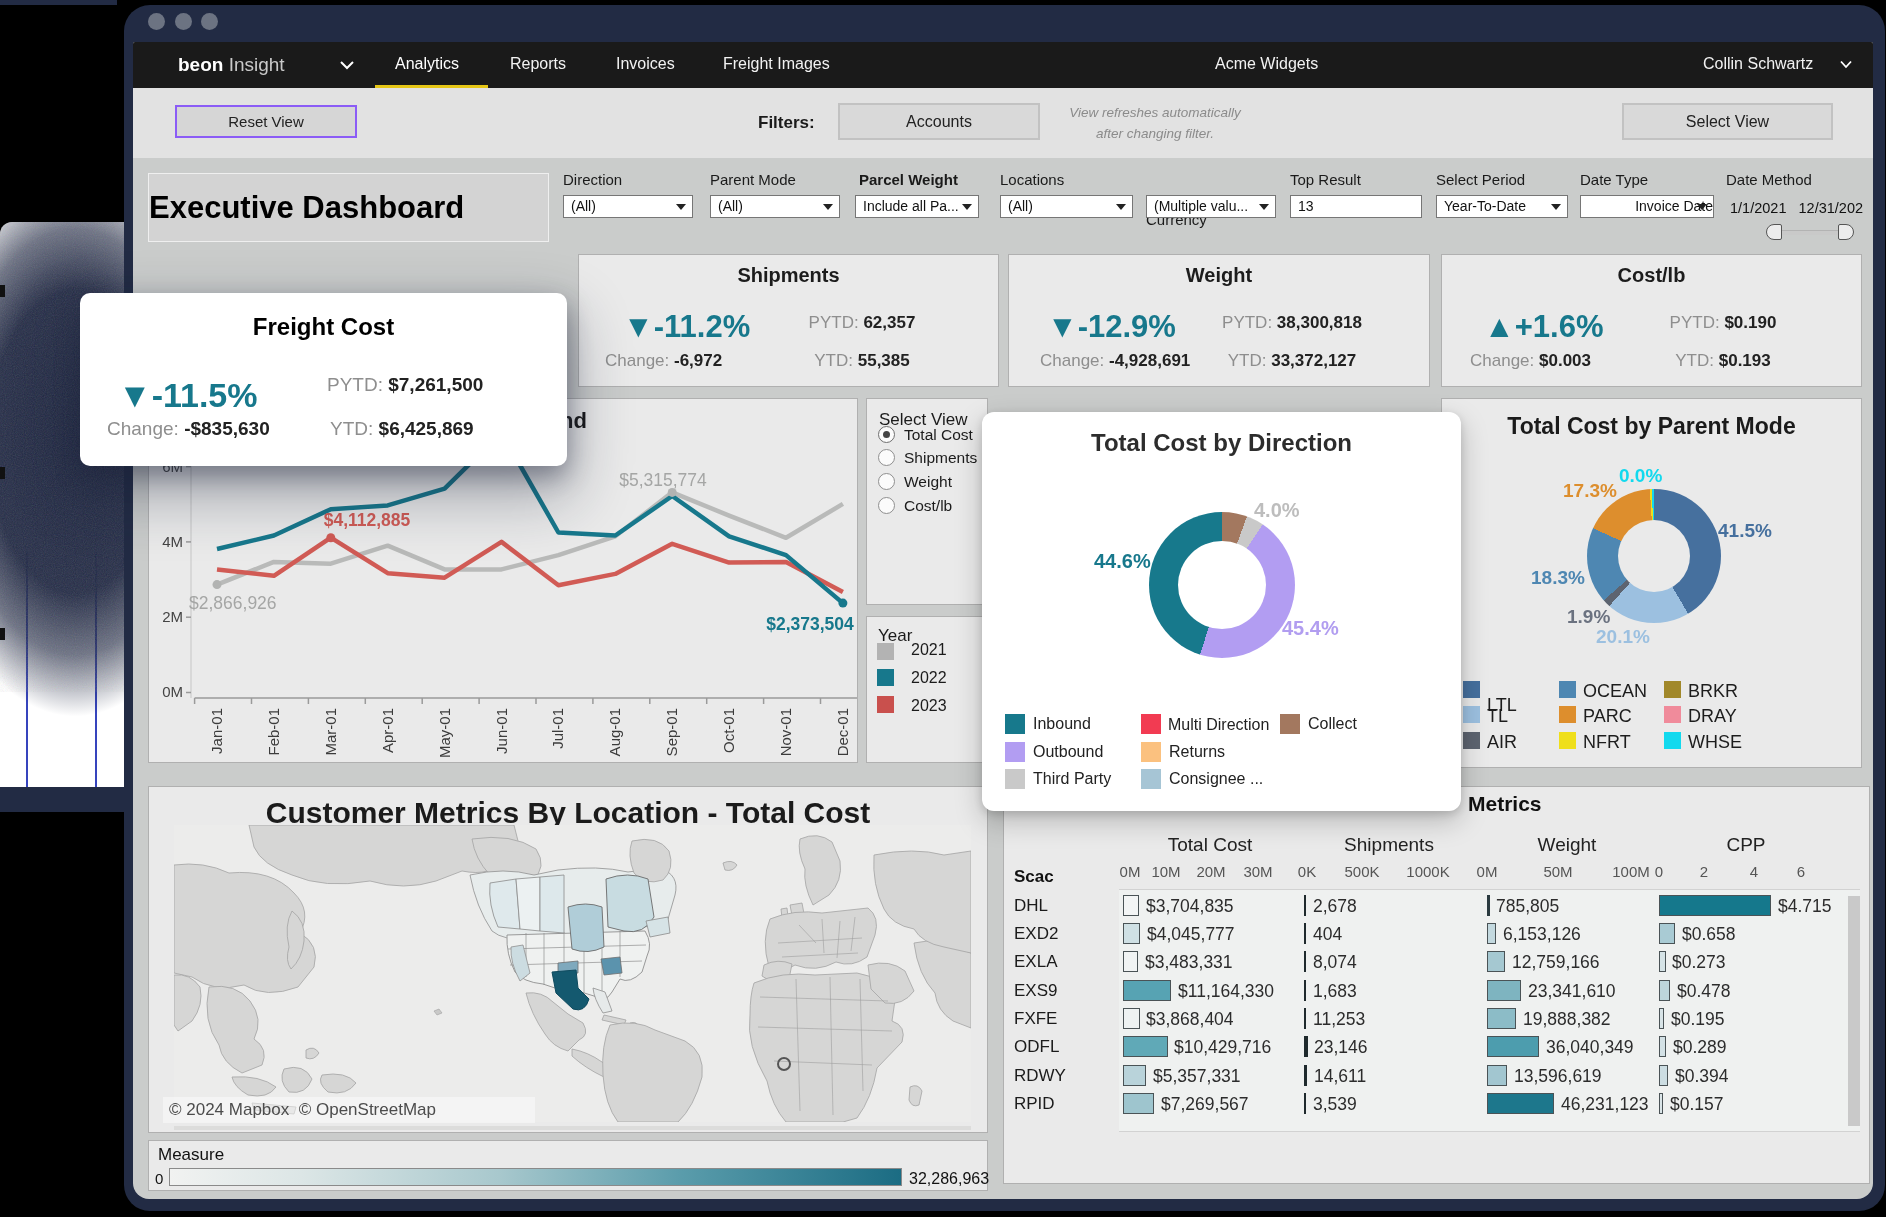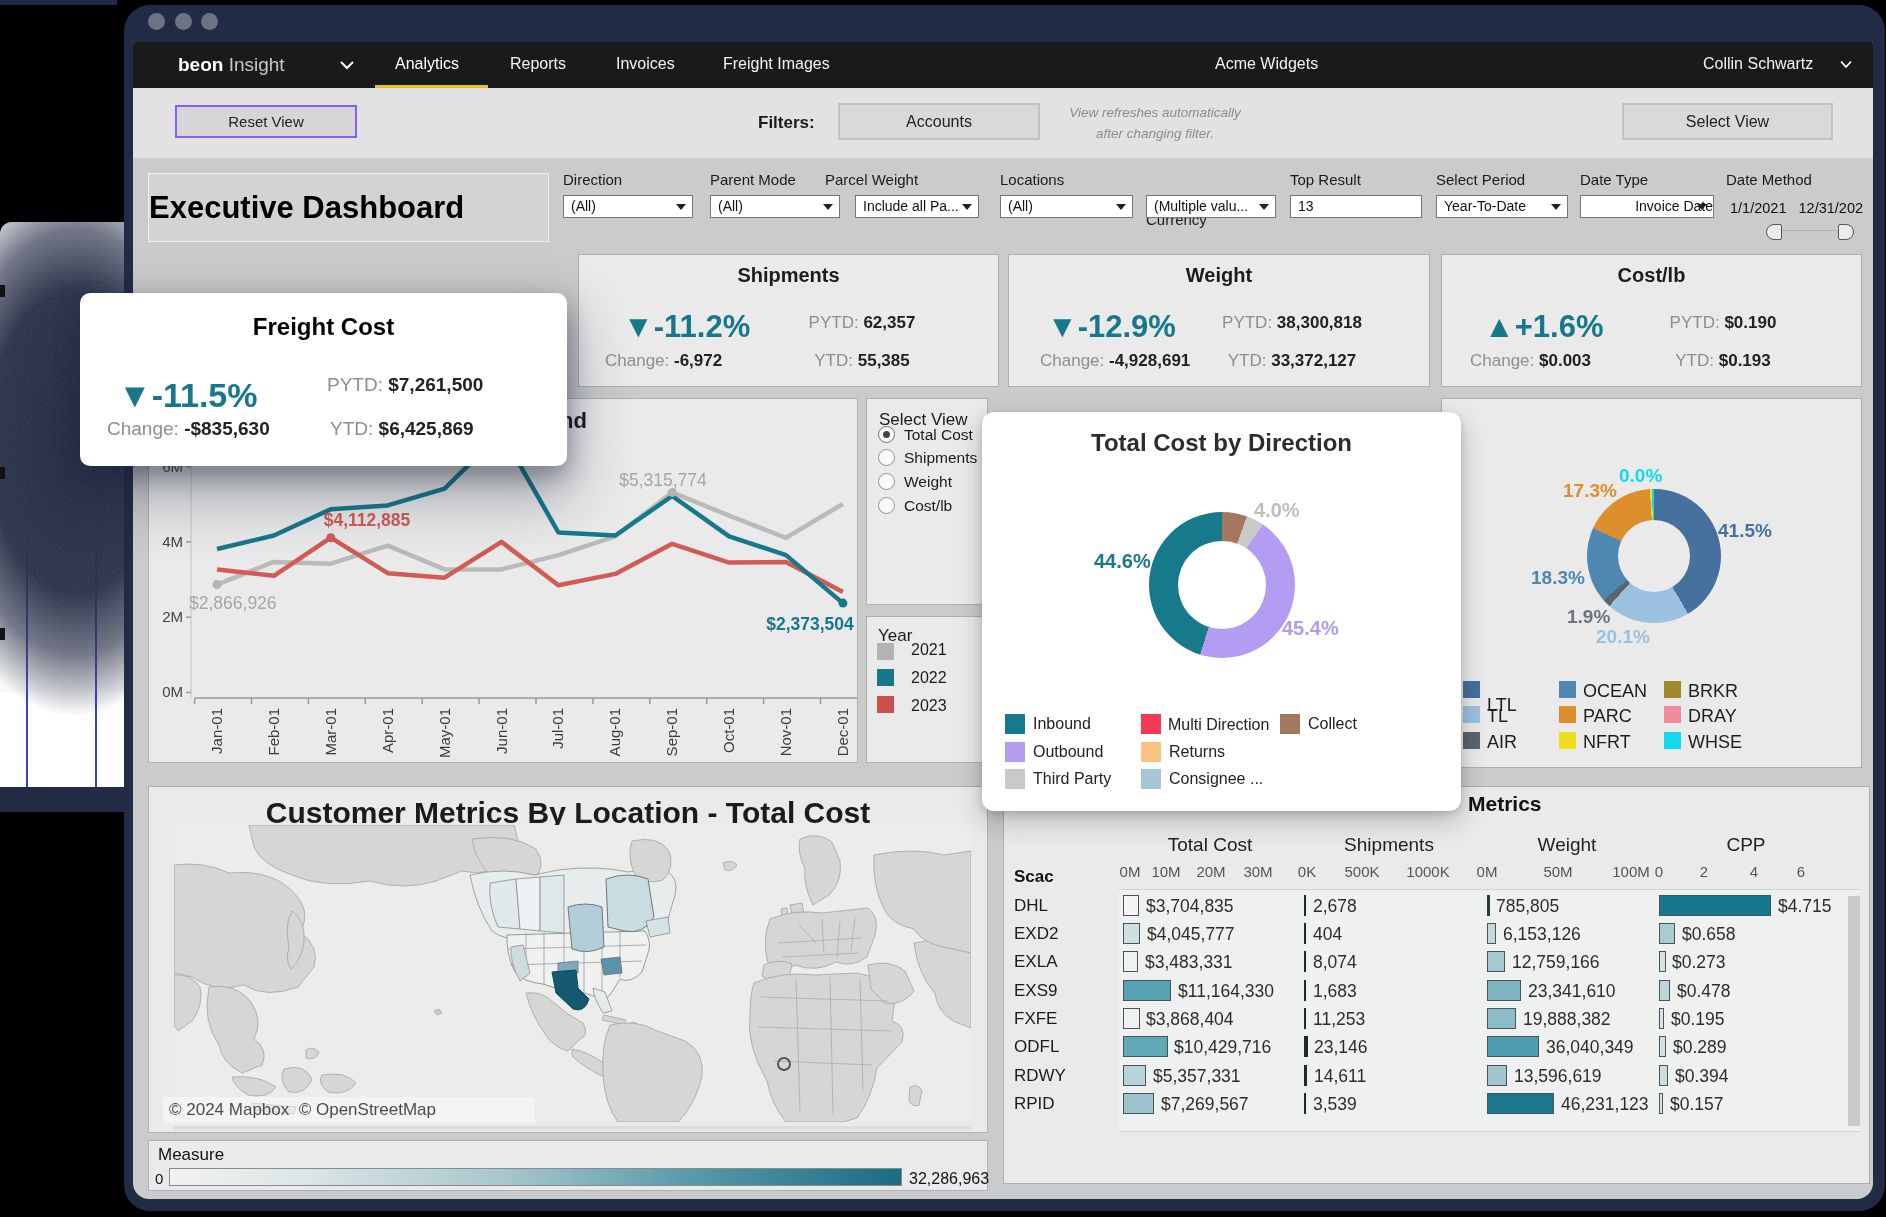--- a/index.html
+++ b/index.html
@@ -73,21 +73,21 @@
       </div>
 
       <div class="abs" id="filters" style="left:0;top:116px;width:1740px;height:96px;">
         <div class="abs" style="left:15px;top:15px;width:401px;height:69px;background:#d3d3d3;border:1px solid #efefef;display:flex;align-items:center;justify-content:flex-start;">
           <span style="font-size:31px;font-weight:bold;color:#000;">Executive Dashboard</span>
         </div>
         <div class="flabel" style="left:430px;top:13px;">Direction</div>
         <div class="sel" style="left:430px;top:37px;width:130px;">(All)<span class="tri"></span></div>
         <div class="flabel" style="left:577px;top:13px;">Parent Mode</div>
         <div class="sel" style="left:577px;top:37px;width:130px;">(All)<span class="tri"></span></div>
-        <div class="flabel" style="left:692px;top:13px;">Parcel Weight</div>
+        <div class="flabel" style="left:726px;top:13px;font-weight:bold;">Parcel Weight</div>
         <div class="sel" style="left:722px;top:37px;width:124px;">Include all Pa...<span class="tri"></span></div>
         <div class="flabel" style="left:867px;top:13px;">Locations</div>
         <div class="sel" style="left:867px;top:37px;width:133px;">(All)<span class="tri"></span></div>
         <div class="flabel" style="left:1013px;top:13px;margin-top:40px;">Currency</div>
         <div class="sel" style="left:1013px;top:37px;width:130px;">(Multiple valu...<span class="tri"></span></div>
         <div class="flabel" style="left:1157px;top:13px;">Top Result</div>
         <div class="sel" style="left:1157px;top:37px;width:132px;">13</div>
         <div class="flabel" style="left:1303px;top:13px;">Select Period</div>
         <div class="sel" style="left:1303px;top:37px;width:132px;">Year-To-Date<span class="tri"></span></div>
         <div class="flabel" style="left:1447px;top:13px;">Date Type</div>
@@ -204,20 +204,21 @@
           <div class="abs" style="left:11px;top:9px;font-size:17px;color:#1b1b1b;">Year</div>
           <div class="abs" style="left:10px;top:26px;width:17px;height:17px;background:#b3b3b3;"></div>
           <div class="abs" style="left:44px;top:24px;font-size:16px;color:#1b1b1b;">2021</div>
           <div class="abs" style="left:10px;top:52px;width:17px;height:17px;background:#17788c;"></div>
           <div class="abs" style="left:44px;top:52px;font-size:16px;color:#1b1b1b;">2022</div>
           <div class="abs" style="left:10px;top:79px;width:17px;height:17px;background:#c9504d;"></div>
           <div class="abs" style="left:44px;top:80px;font-size:16px;color:#1b1b1b;">2023</div>
         </div>
 
         <div class="panel" id="pmode" style="left:1308px;top:11px;width:421px;height:370px;">
+          <div class="abs" style="top:14px;width:100%;text-align:center;font-size:23px;font-weight:bold;color:#1b1b1b;">Total Cost by Parent Mode</div>
           <div class="abs" style="left:144.7px;top:89.9px;width:134px;height:134px;border-radius:50%;
                background:conic-gradient(#46709e 0deg 149.4deg,#9cc0e0 149.4deg 221.8deg,#5d6470 221.8deg 228.6deg,#4e87b2 228.6deg 294.5deg,#dd8e2d 294.5deg 356.4deg,#efdf1b 356.4deg 358.2deg,#12d9ee 358.2deg 360deg);"></div>
           <div class="abs" style="left:175.7px;top:120.9px;width:72px;height:72px;border-radius:50%;background:#eaeaea;"></div>
           <div class="abs" style="left:276px;top:121px;font-size:19px;font-weight:bold;color:#46709e;">41.5%</div>
           <div class="abs" style="left:154px;top:227px;font-size:19px;font-weight:bold;color:#9cc0e0;">20.1%</div>
           <div class="abs" style="left:125px;top:207px;font-size:19px;font-weight:bold;color:#6b7280;">1.9%</div>
           <div class="abs" style="left:89px;top:168px;font-size:19px;font-weight:bold;color:#4e87b2;">18.3%</div>
           <div class="abs" style="left:121px;top:81px;font-size:19px;font-weight:bold;color:#dd8e2d;">17.3%</div>
           <div class="abs" style="left:177px;top:66px;font-size:19px;font-weight:bold;color:#12d9ee;">0.0%</div>
           <div class="abs" style="left:21px;top:282px;width:17px;height:17px;background:#46709e;"></div>

